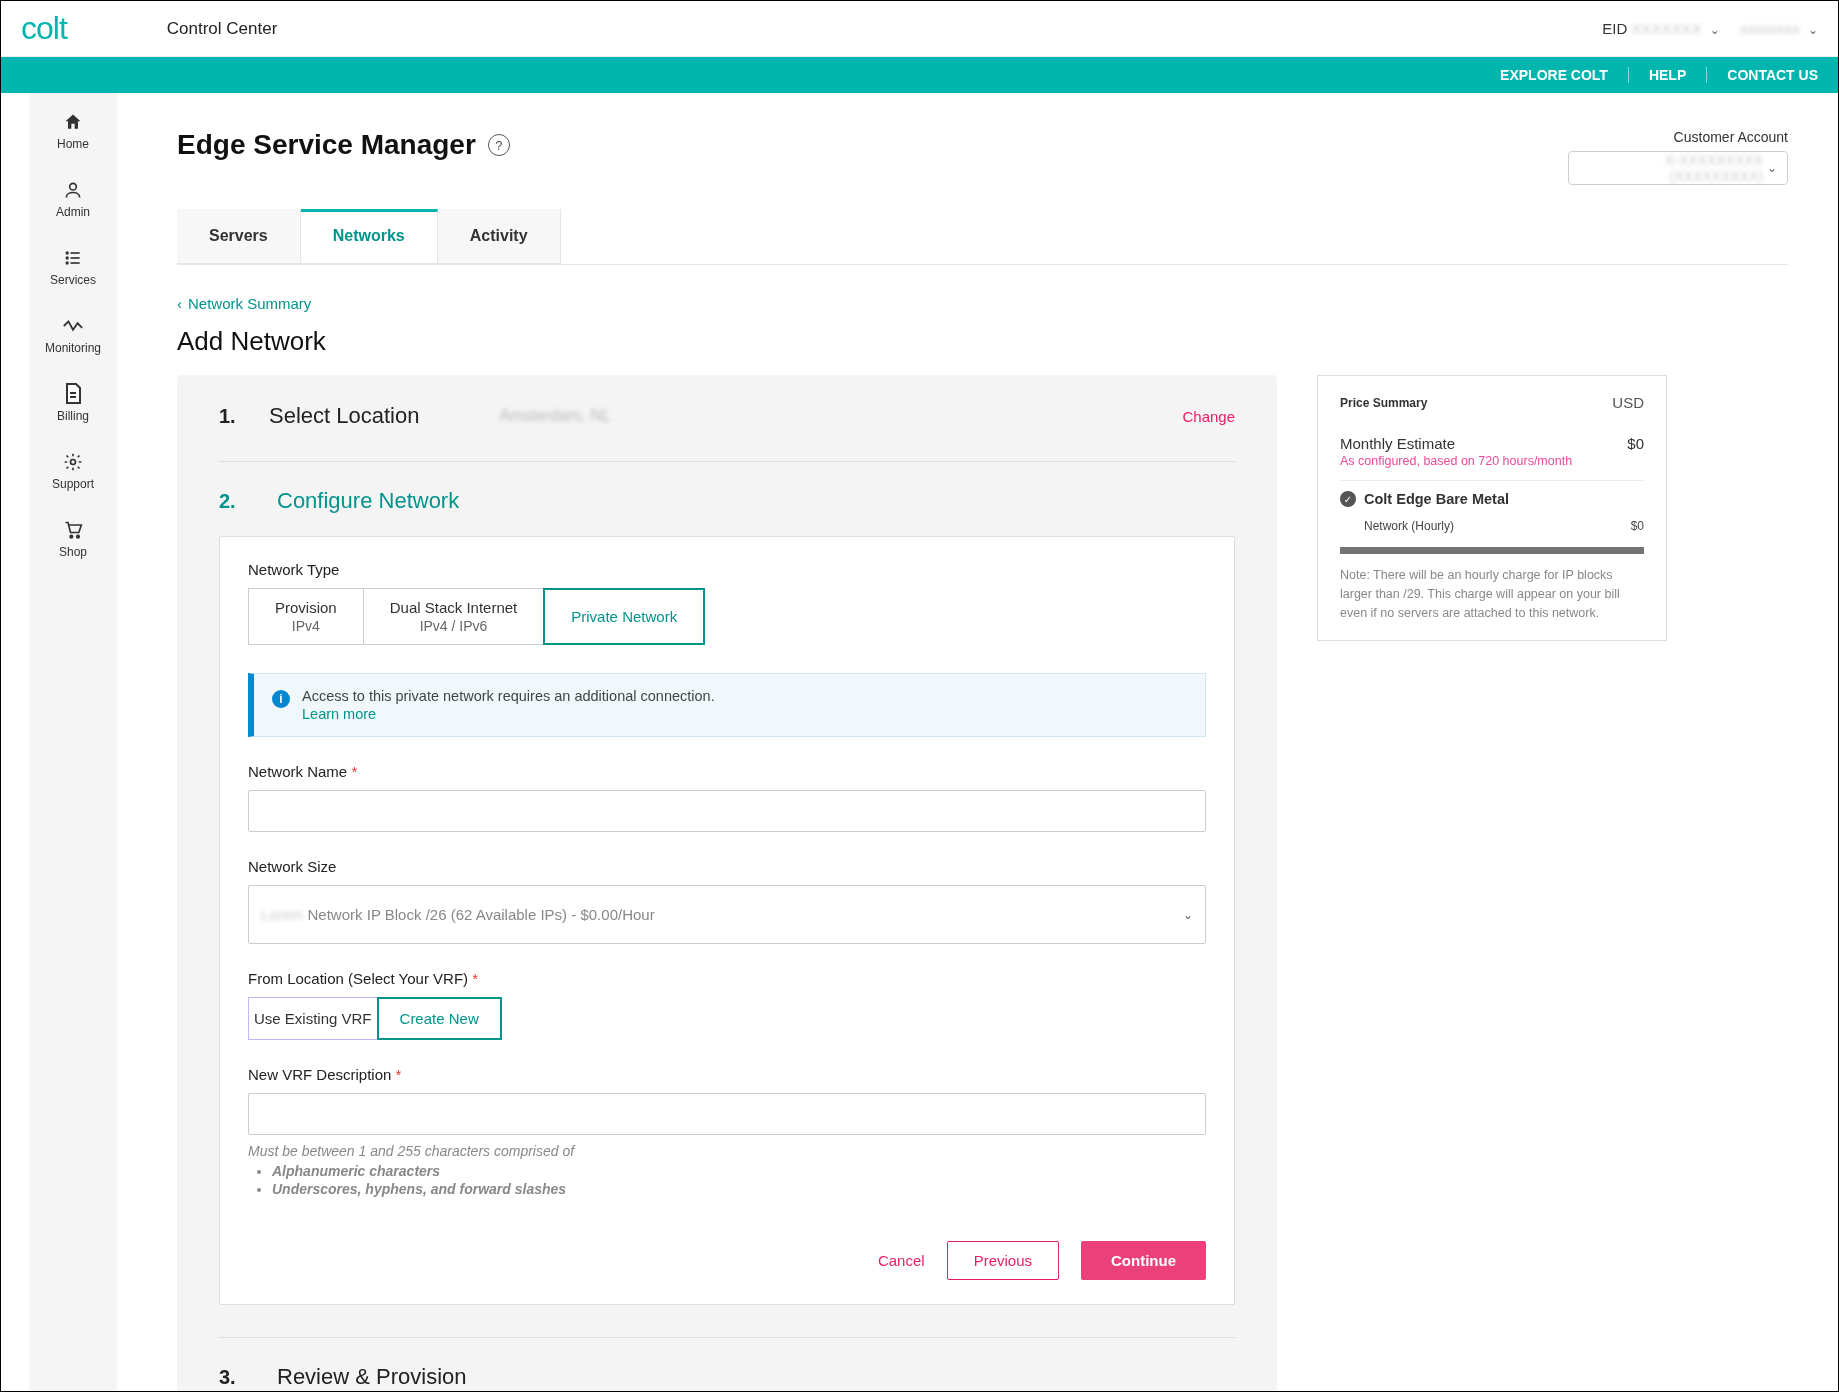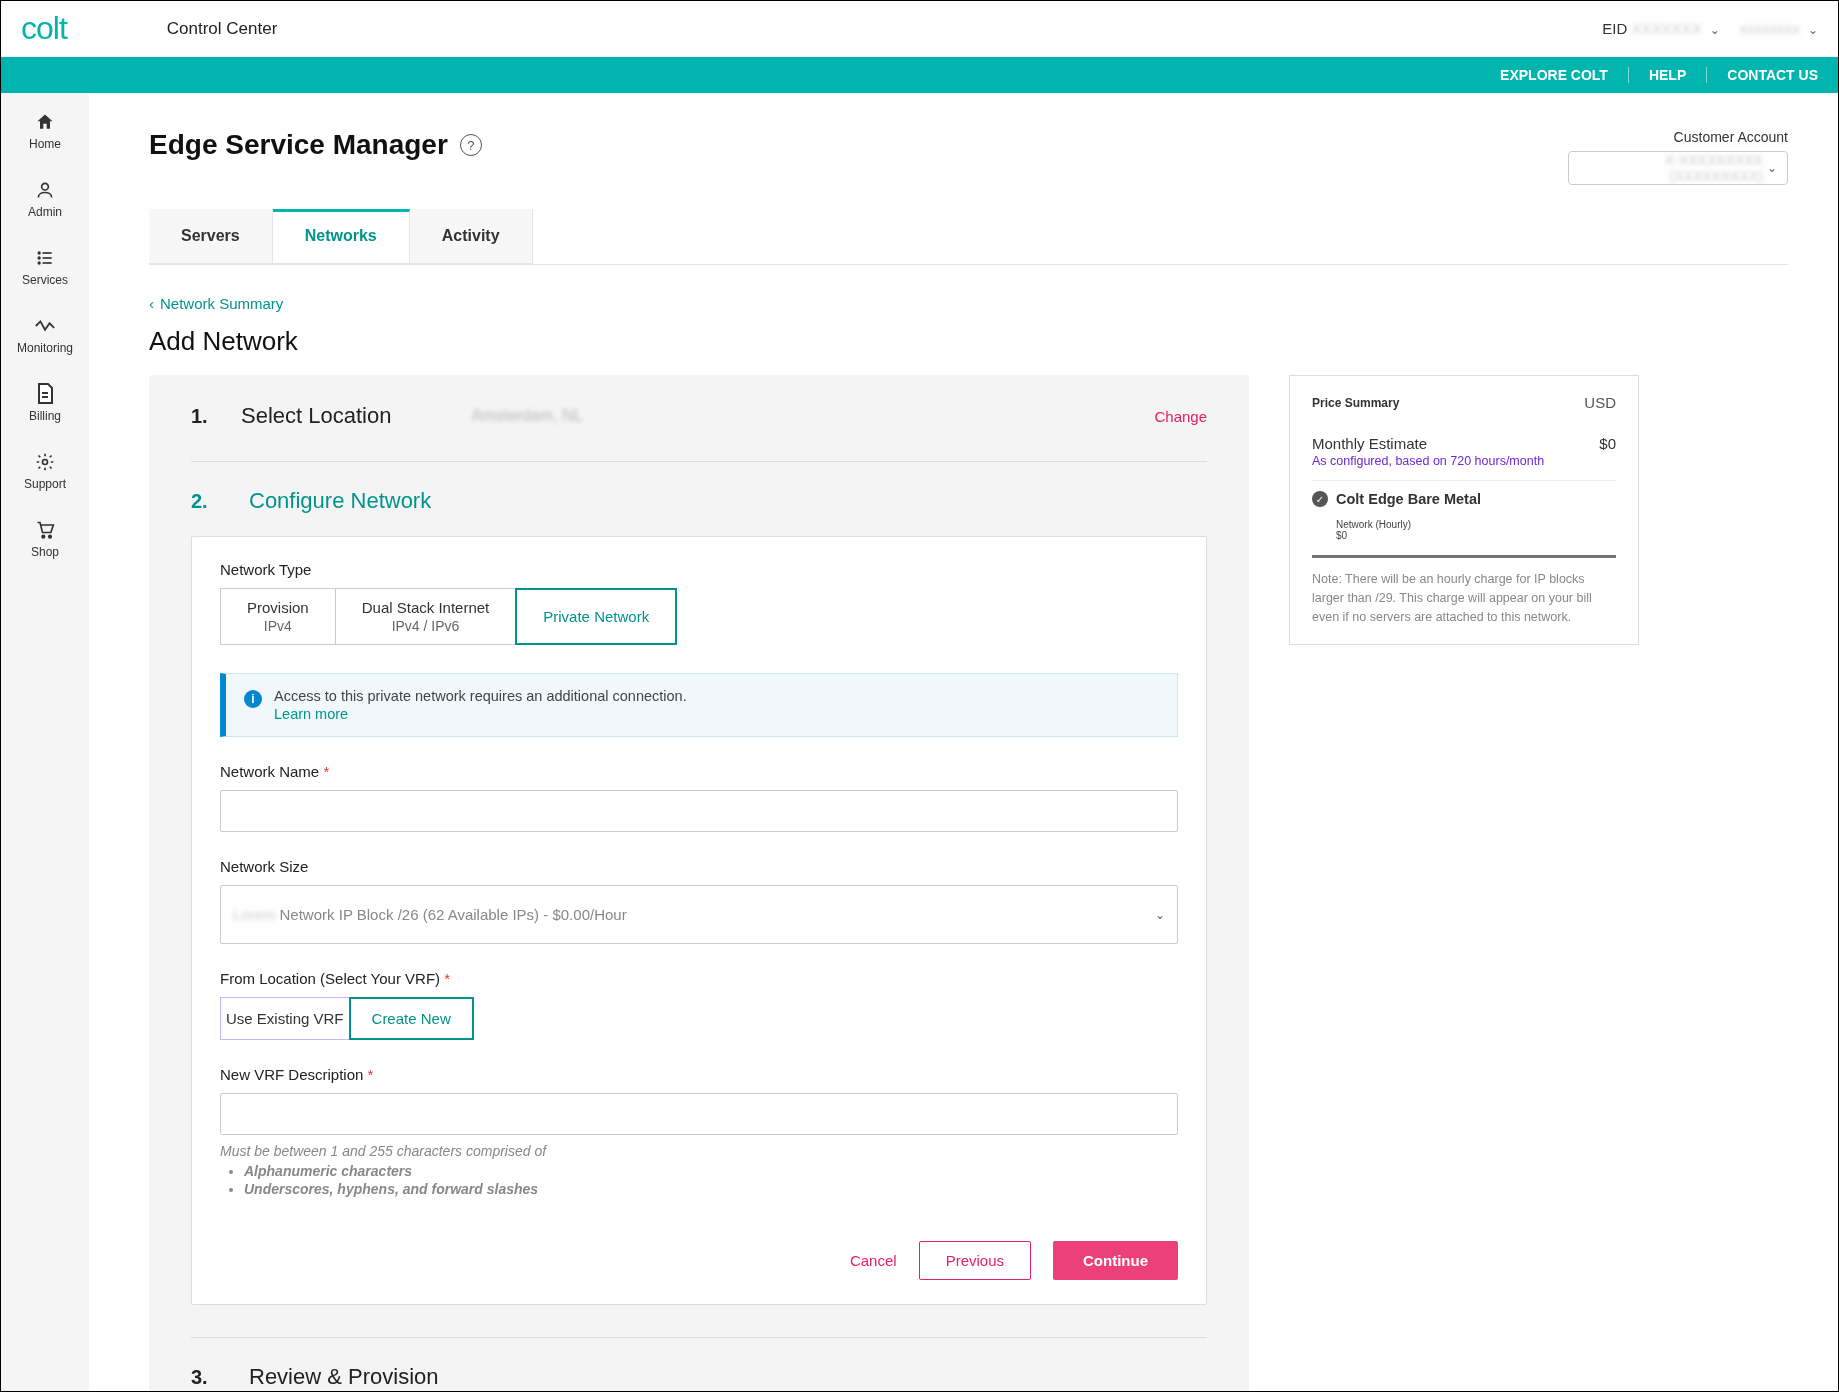--- a/index.html
+++ b/index.html
@@ -10,21 +10,21 @@
 .app-title { font-size: 17px; color: #222; }
 .topbar-right { margin-left: auto; display: flex; align-items: center; gap: 20px; color: #444; font-size: 15px; }
 .eid-label { color: #333; }
 .blurred-text { color: #ccc; filter: blur(2px); }
 .chevron-down { display: inline-block; margin-left: 4px; font-size: 12px; color: #666; }
 
 .tealbar { background: #00b5ad; height: 36px; display: flex; align-items: center; justify-content: flex-end; padding: 0 20px; gap: 20px; color: #fff; font-size: 14px; font-weight: 600; }
 .tealbar a { color: #fff; text-decoration: none; }
 .teal-divider { width: 1px; height: 16px; background: rgba(255,255,255,0.5); }
 
-.shell { display: flex; height: calc(100% - 92px); }
+.shell { display: flex; height: calc(100% - 92px); margin-left: 28px; }
 
 .sidebar { width: 88px; background: #f5f5f5; display: flex; flex-direction: column; align-items: center; padding-top: 18px; gap: 28px; }
 .side-item { display: flex; flex-direction: column; align-items: center; gap: 4px; cursor: pointer; color: #333; }
 .side-item span.lbl { font-size: 12px; }
 .side-icon { width: 22px; height: 22px; display: flex; align-items: center; justify-content: center; font-size: 20px; }
 
 .main { flex: 1; padding: 36px 50px 0 60px; overflow: auto; }
 .page-header-row { display: flex; align-items: flex-start; justify-content: space-between; }
 .page-title-wrap { display: flex; align-items: center; gap: 12px; }
 .page-title { font-size: 28px; font-weight: 800; color: #111; }
@@ -90,26 +90,26 @@
 .btn-cancel { color: #e91e63; font-size: 15px; cursor: pointer; }
 .btn-outline { border: 1.5px solid #e91e63; color: #e91e63; background: #fff; padding: 10px 26px; font-size: 15px; cursor: pointer; border-radius: 2px; }
 .btn-solid { background: #ec407a; color: #fff; border: none; padding: 11px 30px; font-size: 15px; font-weight: 600; cursor: pointer; border-radius: 2px; }
 
 .price-panel { width: 350px; border: 1px solid #ddd; padding: 18px 22px; }
 .price-header { display: flex; justify-content: space-between; align-items: center; padding-bottom: 12px; }
 .price-header .t { font-size: 12px; font-weight: 700; }
 .price-header .c { font-size: 15px; color: #555; }
 .price-row { display: flex; justify-content: space-between; padding: 12px 0; border-bottom: 1px solid #eee; }
 .price-row .lbl { font-size: 15px; color: #333; }
-.price-row .sub { font-size: 12.5px; color: #6d28d9; margin-top: 2px; }
+.price-row .sub { font-size: 12.5px; color: #ec4899; margin-top: 2px; }
 .price-row .val { font-size: 15px; color: #333; }
 .prod-row { display: flex; align-items: center; gap: 8px; padding: 10px 0 6px 0; }
 .check-circle { width: 16px; height: 16px; border-radius: 50%; background: #555; color: #fff; display: flex; align-items: center; justify-content: center; font-size: 10px; }
 .prod-name { font-size: 14.5px; font-weight: 700; }
-.sub-row { display: flex; justify-content: space-between; padding: 6px 0 14px 24px; border-bottom: 3px solid #737373; font-size: 10px; color: #444; flex-direction: column; }
+.sub-row { display: flex; justify-content: space-between; padding: 6px 0 14px 24px; border-bottom: 7px solid #737373; font-size: 12px; color: #444; }
 .note { font-size: 12.5px; color: #888; margin-top: 12px; line-height: 1.5; }
 </style>
 </head>
 <body>
 
 <div class="topbar">
   <div class="logo">colt</div>
   <div class="app-title">Control Center</div>
   <div class="topbar-right">
     <div>

